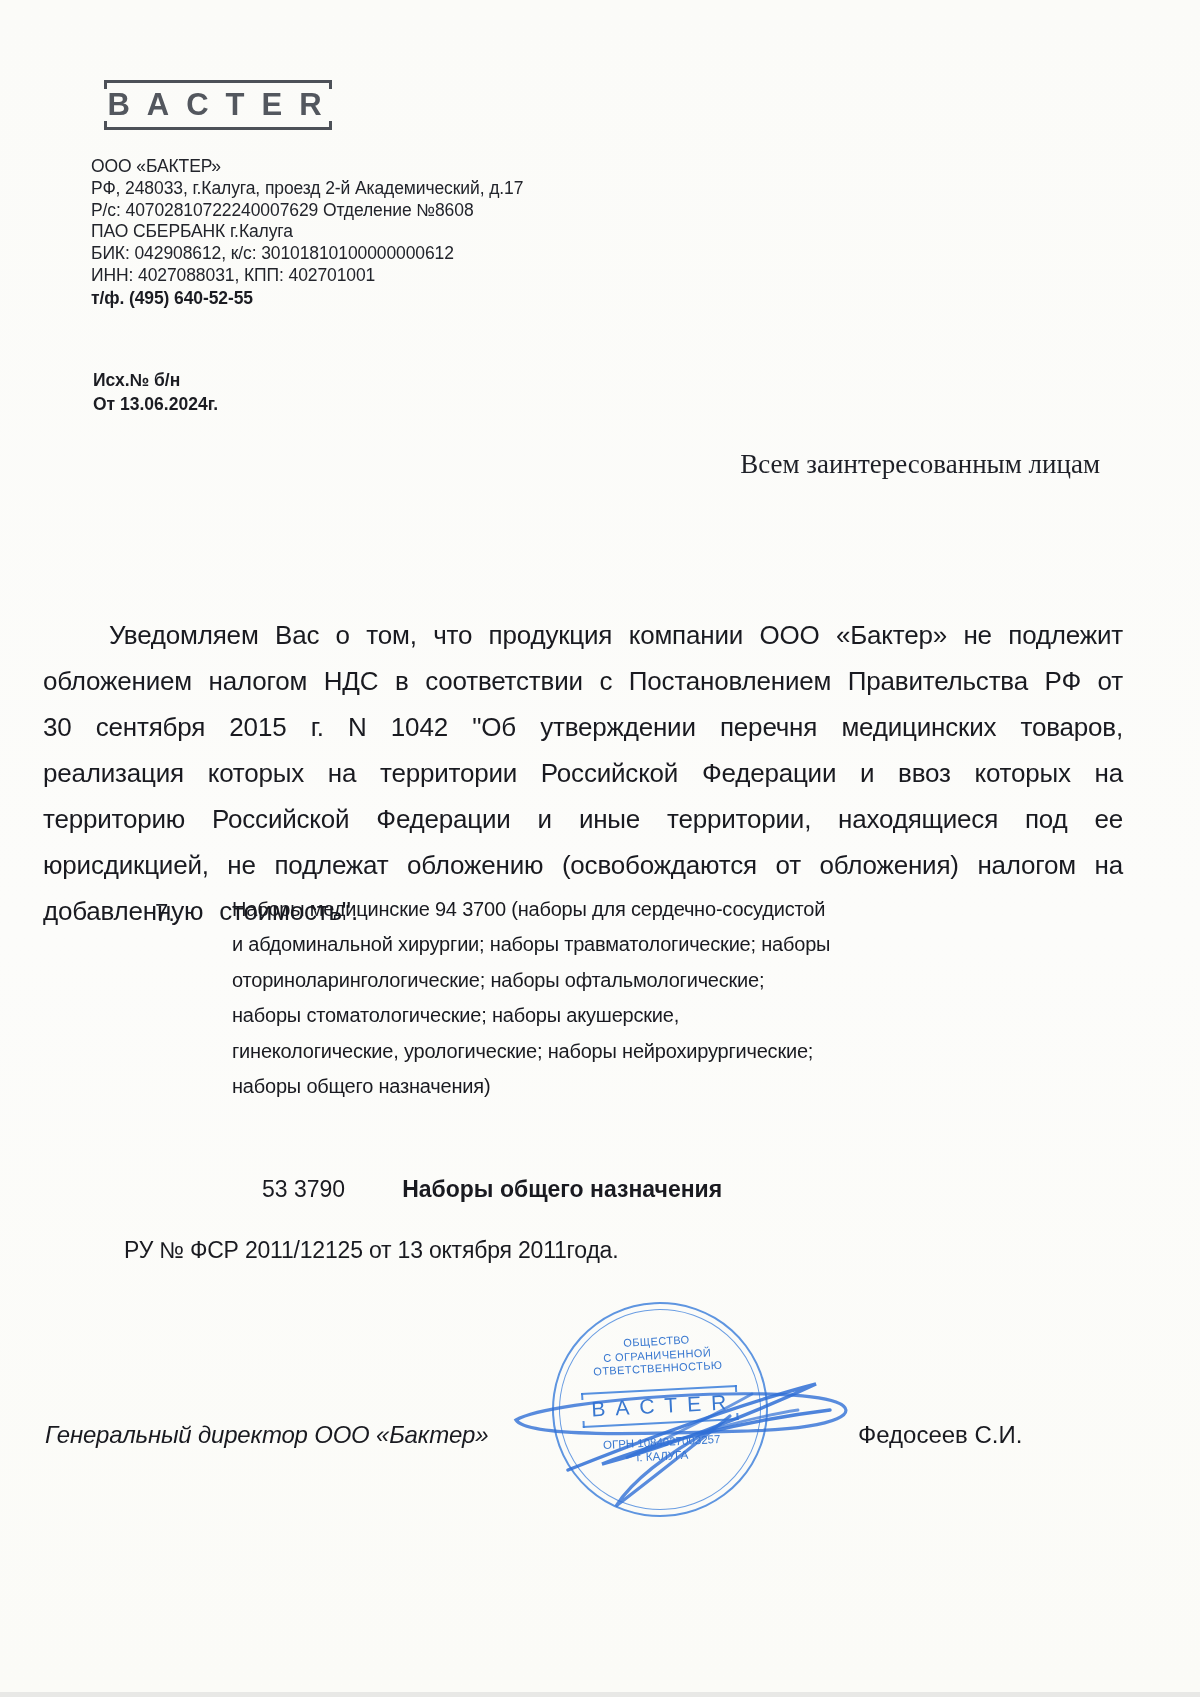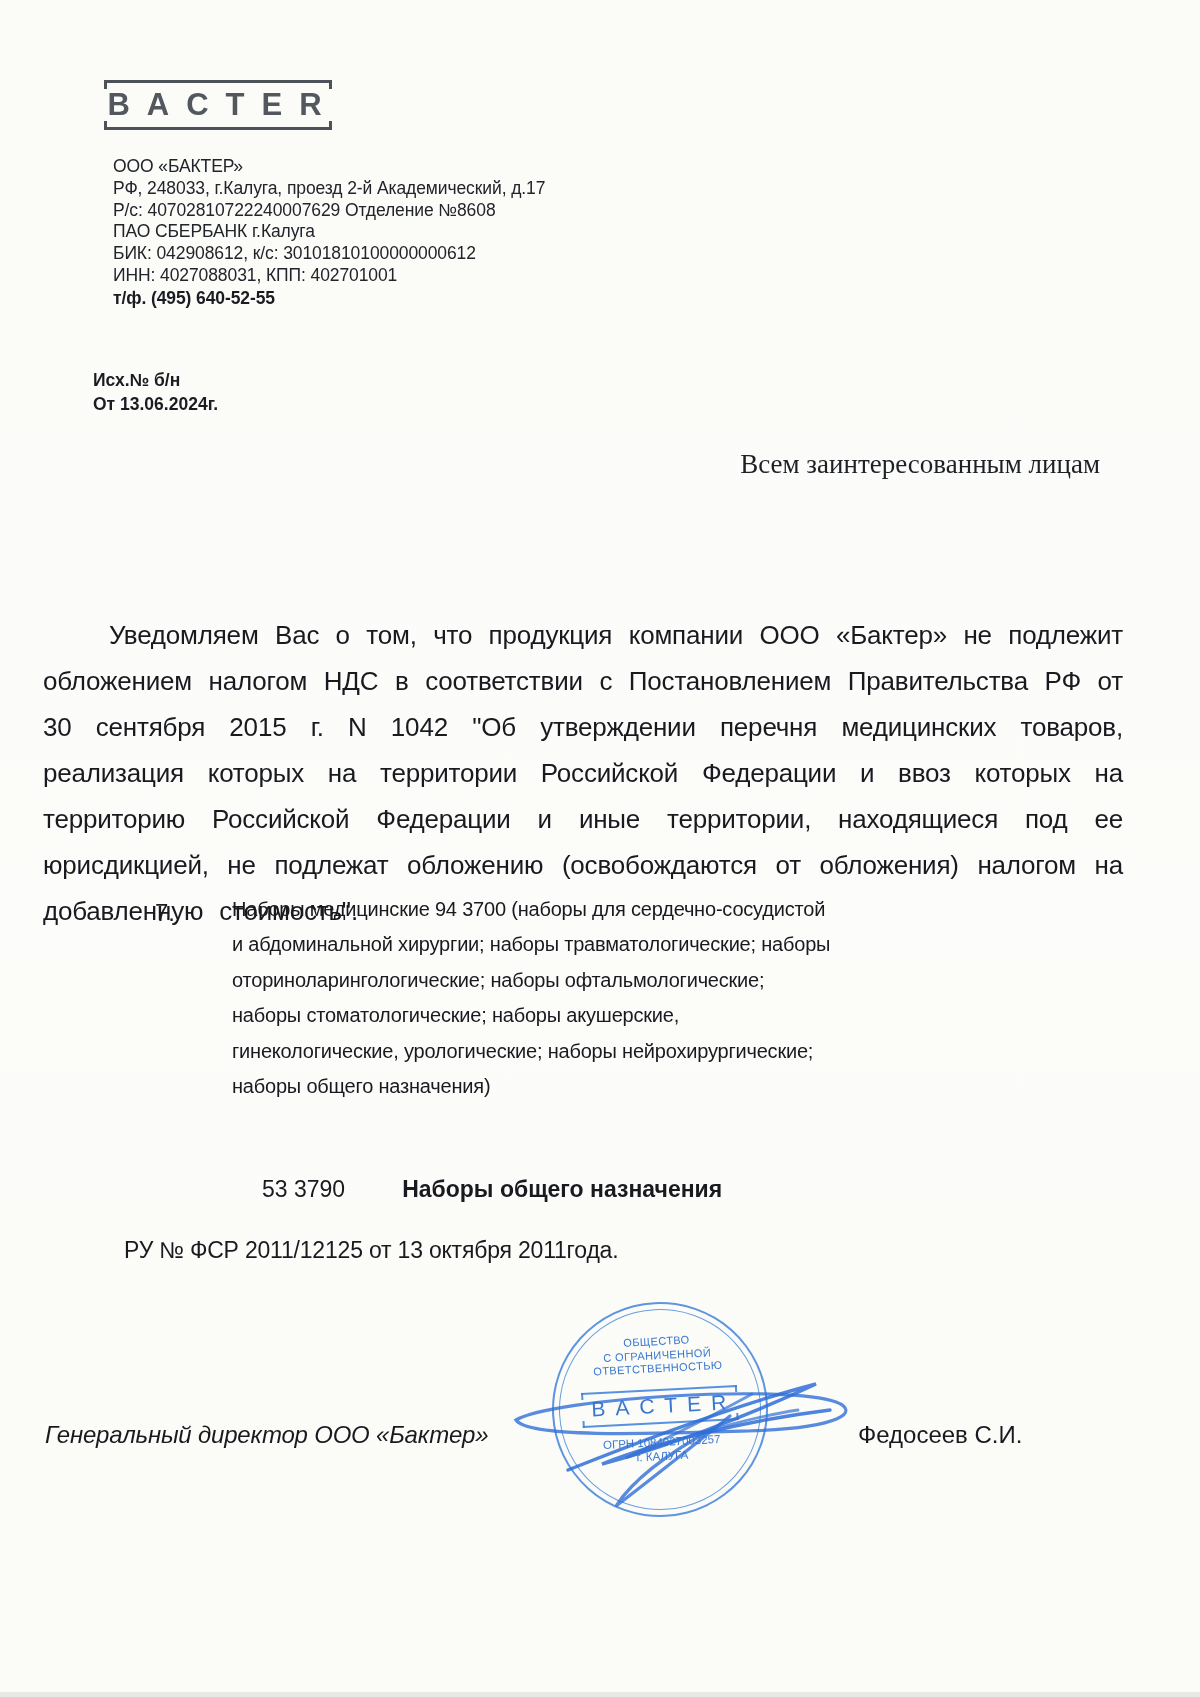--- a/index.html
+++ b/index.html
@@ -26,21 +26,21 @@
   }
   .logo-box::before{left:0;}
   .logo-box::after{right:0;}
   .logo-text{
     font-size:31px;font-weight:600;letter-spacing:17px;
     color:#53575e;padding-left:10px;white-space:nowrap;
   }
 
   
   .company-info{
-    position:absolute;left:113px;top:156px;
+    position:absolute;left:91px;top:156px;
     font-size:17.5px;line-height:21.8px;color:#22242b;
     letter-spacing:-0.1px;
   }
   .company-info .phone{font-weight:bold;margin-top:1px;color:#1b1c22;}
 
   
   .ref-block{
     position:absolute;left:93px;top:368px;
     font-size:17.5px;font-weight:bold;line-height:24px;color:#1b1c22;
   }

